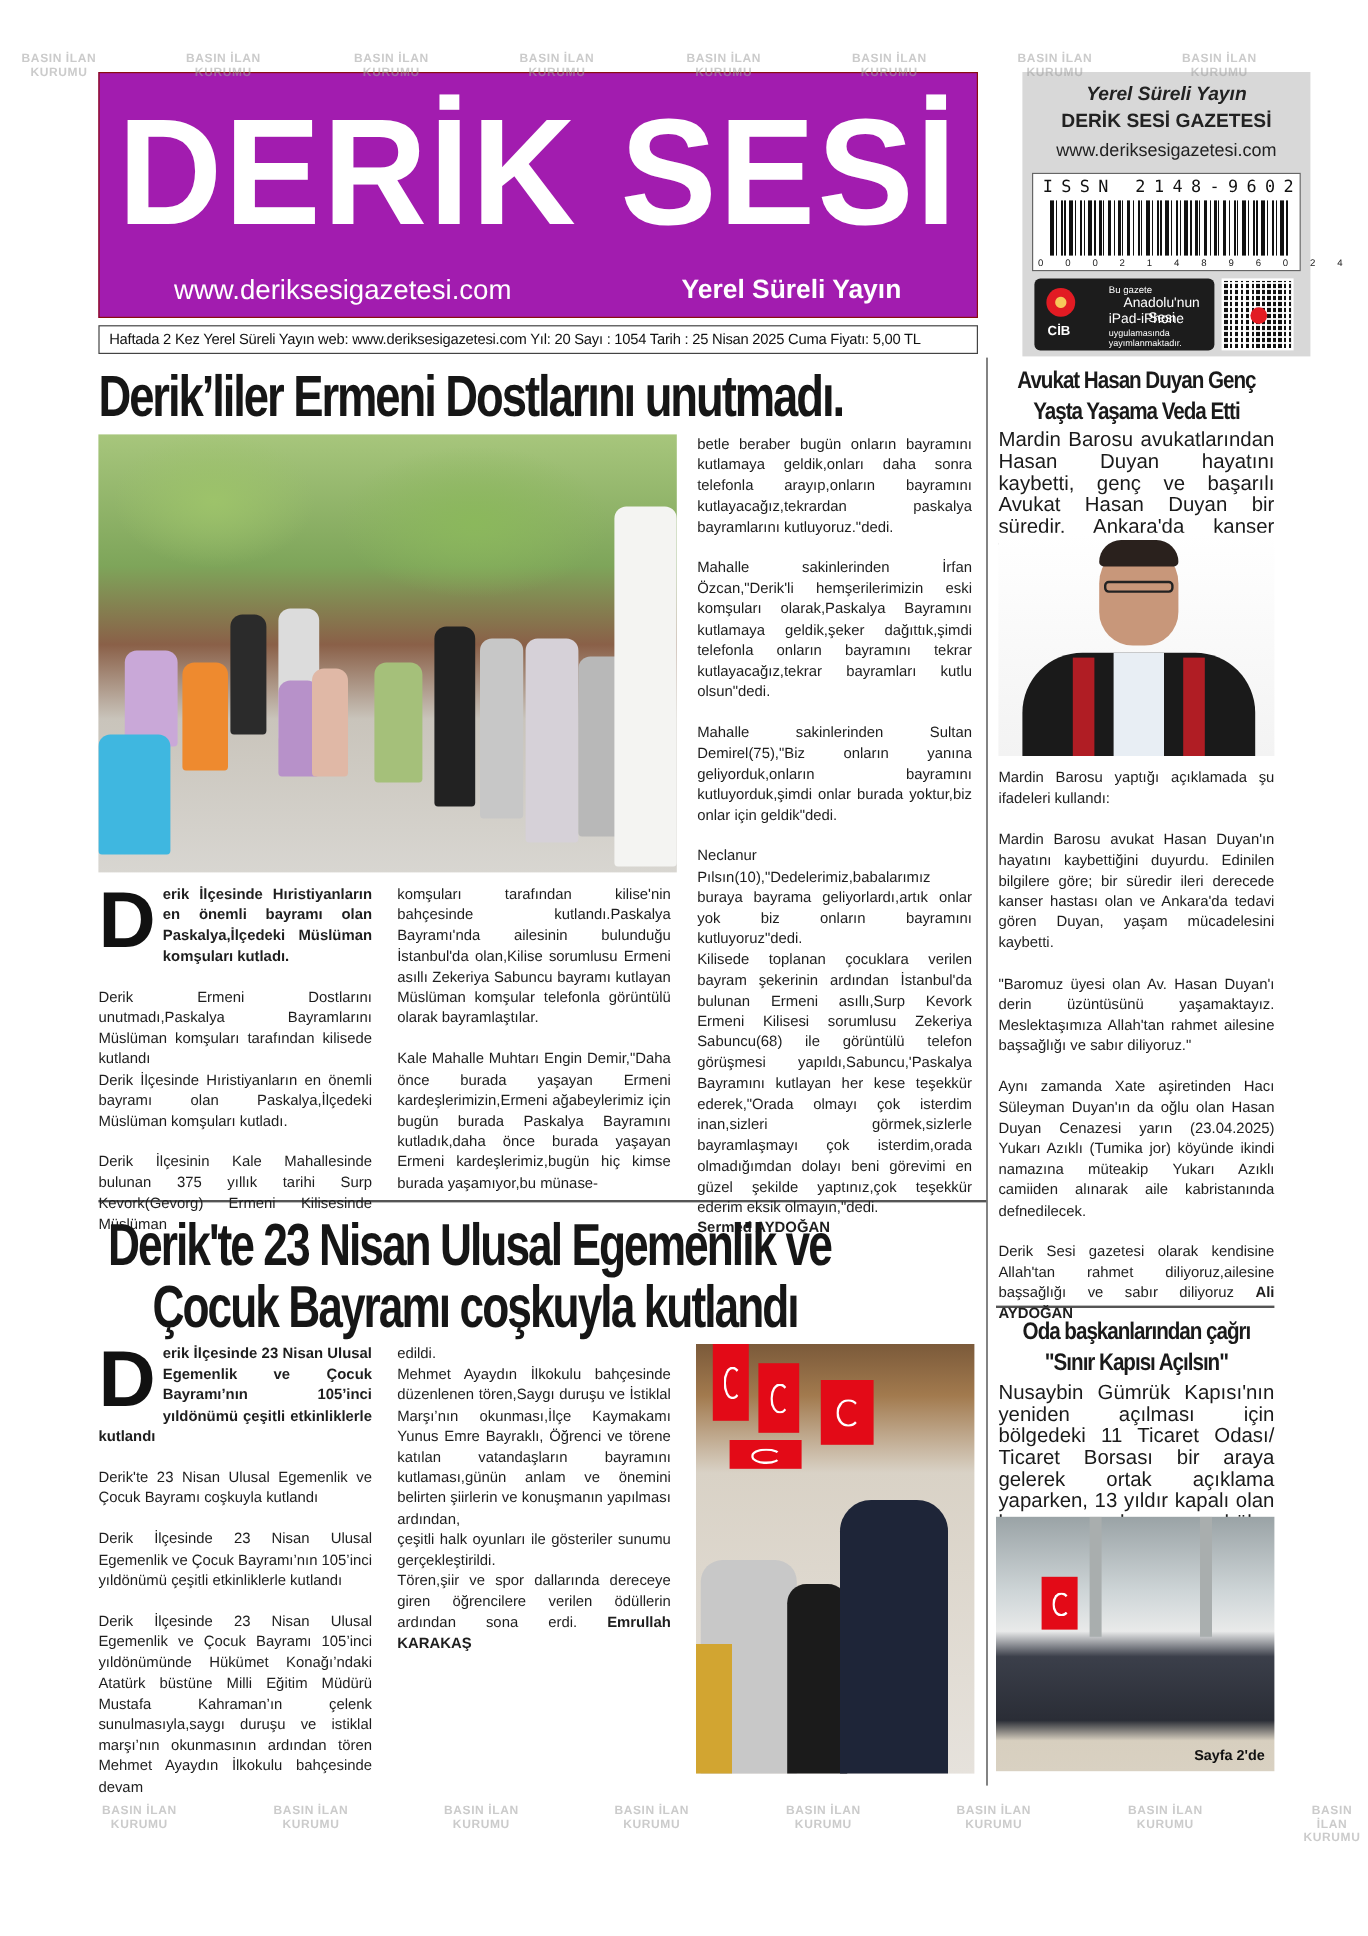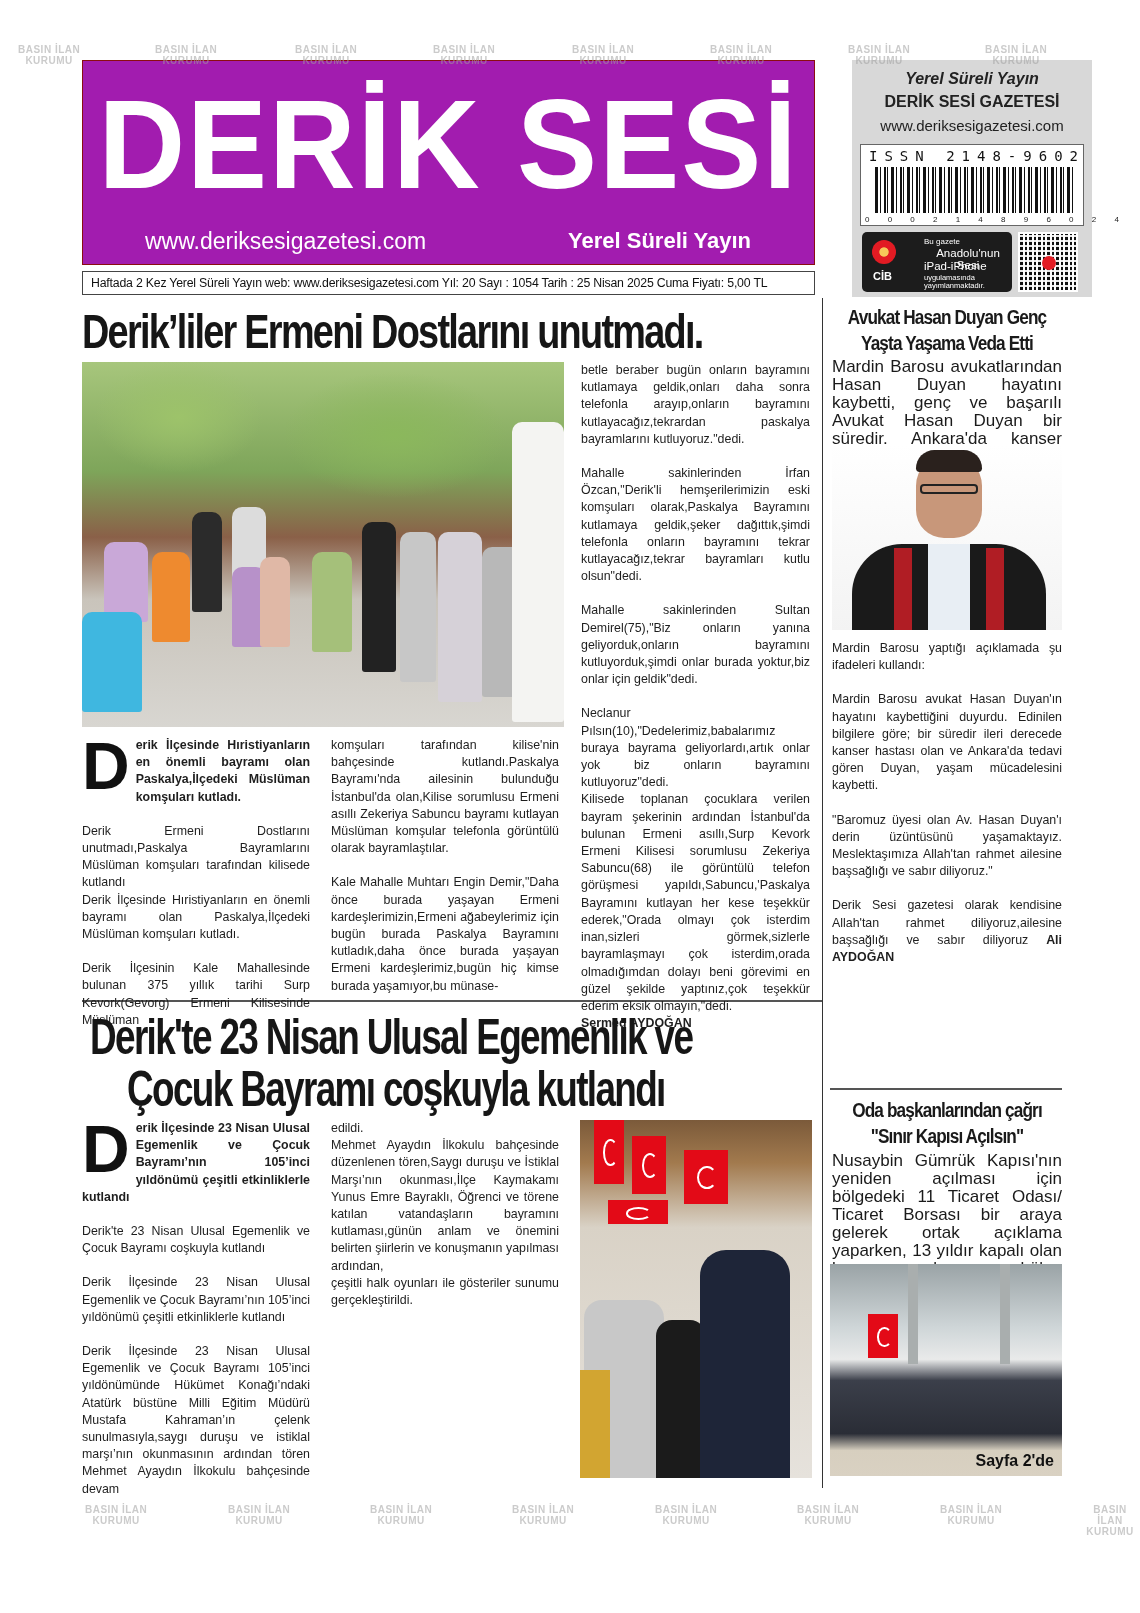--- a/index.html
+++ b/index.html
@@ -62,21 +62,21 @@
     background:
       radial-gradient(ellipse 120px 80px at 20% 15%, #9dc36a 0%, transparent 70%),
       radial-gradient(ellipse 160px 90px at 65% 20%, #8bb85c 0%, transparent 70%),
       linear-gradient(180deg, #a7c67c 0%, #7ea55a 30%, #8a6048 48%, #c9c4bb 65%, #d8d6d1 100%); }
   .ph1 .kid { position: absolute; border-radius: 10px 10px 3px 3px; }
   .ph2 { left: 580px; top: 1120px; width: 232px; height: 358px;
     background: linear-gradient(180deg, #7b5a3a 0%, #a27a4e 12%, #d9d2c6 30%, #e6e2dc 100%); }
   .ph3 { left: 832px; top: 444px; width: 230px; height: 186px; background: linear-gradient(180deg, #ffffff 0%, #f3f3f3 100%); }
   .ph4 { left: 830px; top: 1264px; width: 232px; height: 212px;
     background: linear-gradient(180deg, #9aa3a6 0%, #cfd6d8 30%, #e9eaea 45%, #3b3f4a 55%, #2a2d36 80%, #d7cfbf 88%, #d9d1c2 100%); }
-  .sayfa { position: absolute; right: 8px; bottom: 6px; font-weight: 700; font-size: 16px; color: #111; }
+  .sayfa { position: absolute; right: 8px; bottom: 6px; font-weight: 700; font-size: 12px; color: #111; }
 
   .flag { position: absolute; background: #e30a17; }
   .flag::after { content: ""; position: absolute; left: 30%; top: 30%; width: 35%; height: 35%; border-radius: 50%; border: 2px solid #fff; border-right-color: transparent; }
 
   
   .wm { position: absolute; font-size: 10px; font-weight: 700; color: rgba(160,160,160,0.55); text-align: center; line-height: 11px; letter-spacing: 0.5px; pointer-events: none; }
 </style>
 </head>
 <body>
 
@@ -163,20 +163,21 @@
   </p>
   <p>Derik'te 23 Nisan Ulusal Egemenlik ve Çocuk Bayramı coşkuyla kutlandı</p>
   <p>Derik İlçesinde 23 Nisan Ulusal Egemenlik ve Çocuk Bayramı’nın 105’inci yıldönümü çeşitli etkinliklerle kutlandı</p>
   <p>Derik İlçesinde 23 Nisan Ulusal Egemenlik ve Çocuk Bayramı 105’inci yıldönümünde Hükümet Konağı’ndaki Atatürk büstüne Milli Eğitim Müdürü Mustafa Kahraman’ın çelenk sunulmasıyla,saygı duruşu ve istiklal marşı’nın okunmasının ardından tören Mehmet Ayaydın İlkokulu bahçesinde devam</p>
 </div>
 
 <div class="abs col" style="left:331px; top:1120px; width:228px;">
   <p class="tight">edildi.</p>
   <p class="tight">Mehmet Ayaydın İlkokulu bahçesinde düzenlenen tören,Saygı duruşu ve İstiklal Marşı’nın okunması,İlçe Kaymakamı Yunus Emre Bayraklı, Öğrenci ve törene katılan vatandaşların bayramını kutlaması,günün anlam ve önemini belirten şiirlerin ve konuşmanın yapılması ardından,</p>
   <p class="tight">çeşitli halk oyunları ile gösteriler sunumu gerçekleştirildi.</p>
+  <p class="tight"><span>Tören,şiir ve spor dallarında dereceye giren öğrencilere verilen ödüllerin ardından sona erdi.</span> <span class="byline">Emrullah KARAKAŞ</span></p>
 </div>
 
 <div class="abs photo ph2">
   <div class="flag" style="left:14px; top:0px; width:30px; height:64px;"></div>
   <div class="flag" style="left:52px; top:16px; width:34px; height:58px;"></div>
   <div class="flag" style="left:104px; top:30px; width:44px; height:54px;"></div>
   <div class="flag" style="left:28px; top:80px; width:60px; height:24px;"></div>
   <div style="position:absolute; left:4px; top:180px; width:80px; height:180px; background:#c8c8c8; border-radius:18px 18px 0 0;"></div>
   <div style="position:absolute; left:76px; top:200px; width:50px; height:160px; background:#1b1b1b; border-radius:16px 16px 0 0;"></div>
   <div style="position:absolute; left:120px; top:130px; width:90px; height:230px; background:#1e2538; border-radius:26px 26px 0 0;"></div>
@@ -196,20 +197,21 @@
   <div style="position:absolute; left:20px; top:100px; width:194px; height:90px; background:#1a1a1a; border-radius:50px 50px 0 0;"></div>
   <div style="position:absolute; left:96px; top:100px; width:42px; height:86px; background:#e8eef4;"></div>
   <div style="position:absolute; left:62px; top:104px; width:18px; height:82px; background:#b01d24;"></div>
   <div style="position:absolute; left:154px; top:104px; width:18px; height:82px; background:#b01d24;"></div>
 </div>
 
 <div class="abs col" style="left:832px; top:640px; width:230px;">
   <p>Mardin Barosu yaptığı açıklamada şu ifadeleri kullandı:</p>
   <p>Mardin Barosu avukat Hasan Duyan'ın hayatını kaybettiğini duyurdu. Edinilen bilgilere göre; bir süredir ileri derecede kanser hastası olan ve Ankara'da tedavi gören Duyan, yaşam mücadelesini kaybetti.</p>
   <p>"Baromuz üyesi olan Av. Hasan Duyan'ı derin üzüntüsünü yaşamaktayız. Meslektaşımıza Allah'tan rahmet ailesine başsağlığı ve sabır diliyoruz."</p>
+  <p>Aynı zamanda Xate aşiretinden Hacı Süleyman Duyan'ın da oğlu olan Hasan Duyan Cenazesi yarın (23.04.2025) Yukarı Azıklı (Tumika jor) köyünde ikindi namazına müteakip Yukarı Azıklı camiiden alınarak aile kabristanında defnedilecek.</p>
   <p class="tight"><span>Derik Sesi gazetesi olarak kendisine Allah'tan rahmet diliyoruz,ailesine başsağlığı ve sabır diliyoruz</span> <span class="byline">Ali AYDOĞAN</span></p>
 </div>
 
 <div class="abs side-head" style="left:830px; top:1097px; width:234px;">
   <div>Oda başkanlarından çağrı</div>
   <div>"Sınır Kapısı Açılsın"</div>
 </div>
 <div class="abs side-lede" style="left:832px; top:1152px; width:230px;">Nusaybin Gümrük Kapısı'nın yeniden açılması için bölgedeki 11 Ticaret Odası/ Ticaret Borsası bir araya gelerek ortak açıklama yaparken, 13 yıldır kapalı olan kapının açılmasının bölge ticareti açısından önemi vurgulandı.</div>
 
 <div class="abs photo ph4">

